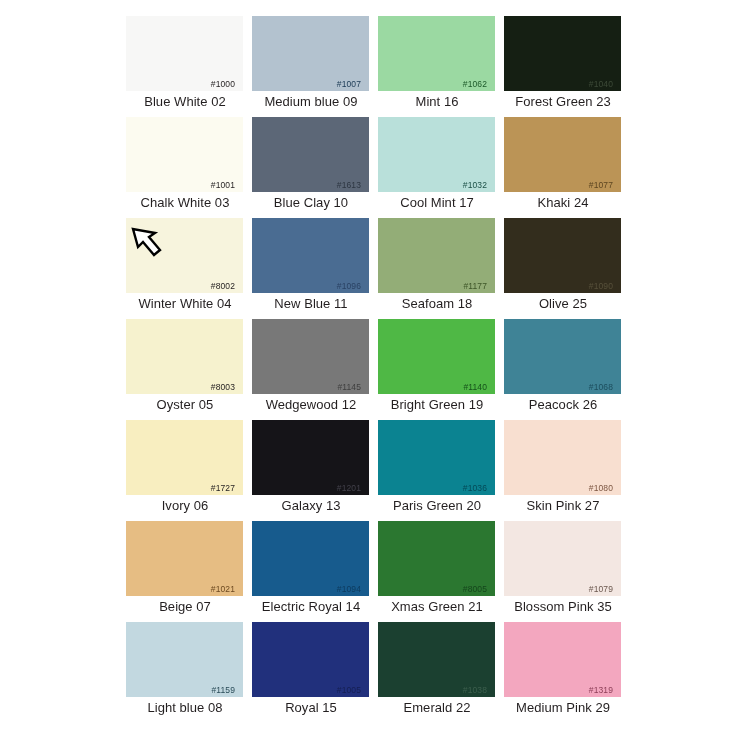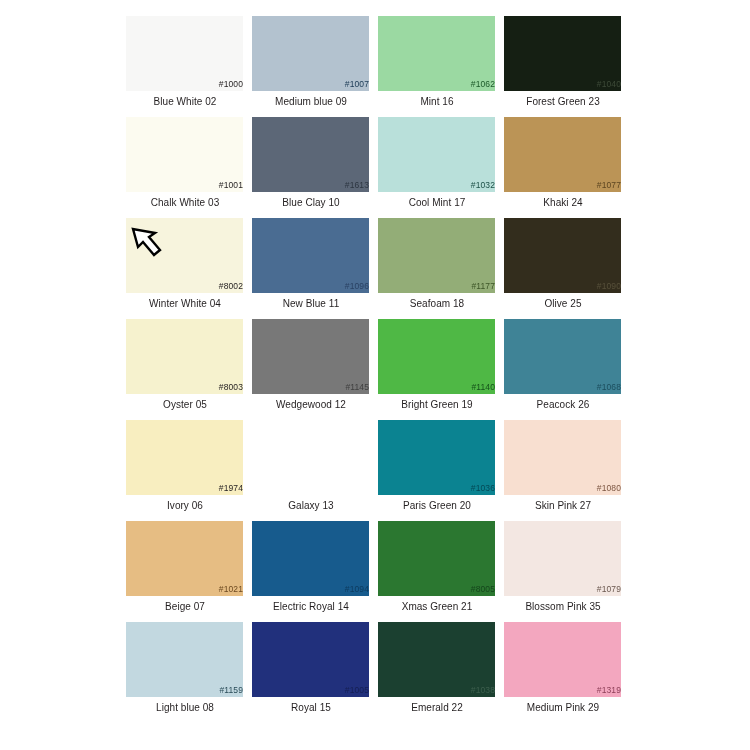--- a/index.html
+++ b/index.html
@@ -39,35 +39,35 @@
     position: absolute;
     left: 4px;
     top: 4px;
     width: 117px;
     height: 75px;
     box-sizing: border-box;
     overflow: hidden;
   }
   .swatch-code {
     position: absolute;
-    right: 0;
+    right: 8px;
     bottom: 2px;
     font-size: 8.5px;
     line-height: 10px;
     letter-spacing: 0.1px;
     white-space: nowrap;
     font-family: "Liberation Sans", sans-serif;
   }
   .swatch-name {
     position: absolute;
     left: 0;
     right: 0;
     top: 84px;
     text-align: center;
-    font-size: 10px;
+    font-size: 13px;
     line-height: 11px;
     color: #231f20;
     letter-spacing: 0.05px;
     white-space: nowrap;
     font-family: "Liberation Sans", sans-serif;
   }
   #mouse-cursor {
     position: absolute;
     left: 130px;
     top: 225px;
@@ -173,25 +173,28 @@
         <div class="swatch-name">Bright Green 19</div>
       </div>
       <div class="swatch-cell">
         <div class="swatch-chip" style="background: rgb(63, 131, 150);">
           <span class="swatch-code" style="color: rgb(28, 78, 94);">#1068</span>
         </div>
         <div class="swatch-name">Peacock 26</div>
       </div>
       <div class="swatch-cell">
         <div class="swatch-chip" style="background: rgb(248, 238, 192);">
-          <span class="swatch-code" style="color: rgb(35, 31, 32);">#1974</span>
+          <span class="swatch-code" style="color: rgb(35, 31, 32);">#1727</span>
         </div>
         <div class="swatch-name">Ivory 06</div>
       </div>
       <div class="swatch-cell">
+        <div class="swatch-chip" style="background: rgb(21, 20, 24);">
+          <span class="swatch-code" style="color: rgb(66, 65, 74);">#1201</span>
+        </div>
         <div class="swatch-name">Galaxy 13</div>
       </div>
       <div class="swatch-cell">
         <div class="swatch-chip" style="background: rgb(11, 131, 145);">
           <span class="swatch-code" style="color: rgb(4, 74, 87);">#1036</span>
         </div>
         <div class="swatch-name">Paris Green 20</div>
       </div>
       <div class="swatch-cell">
         <div class="swatch-chip" style="background: rgb(248, 223, 208);">

